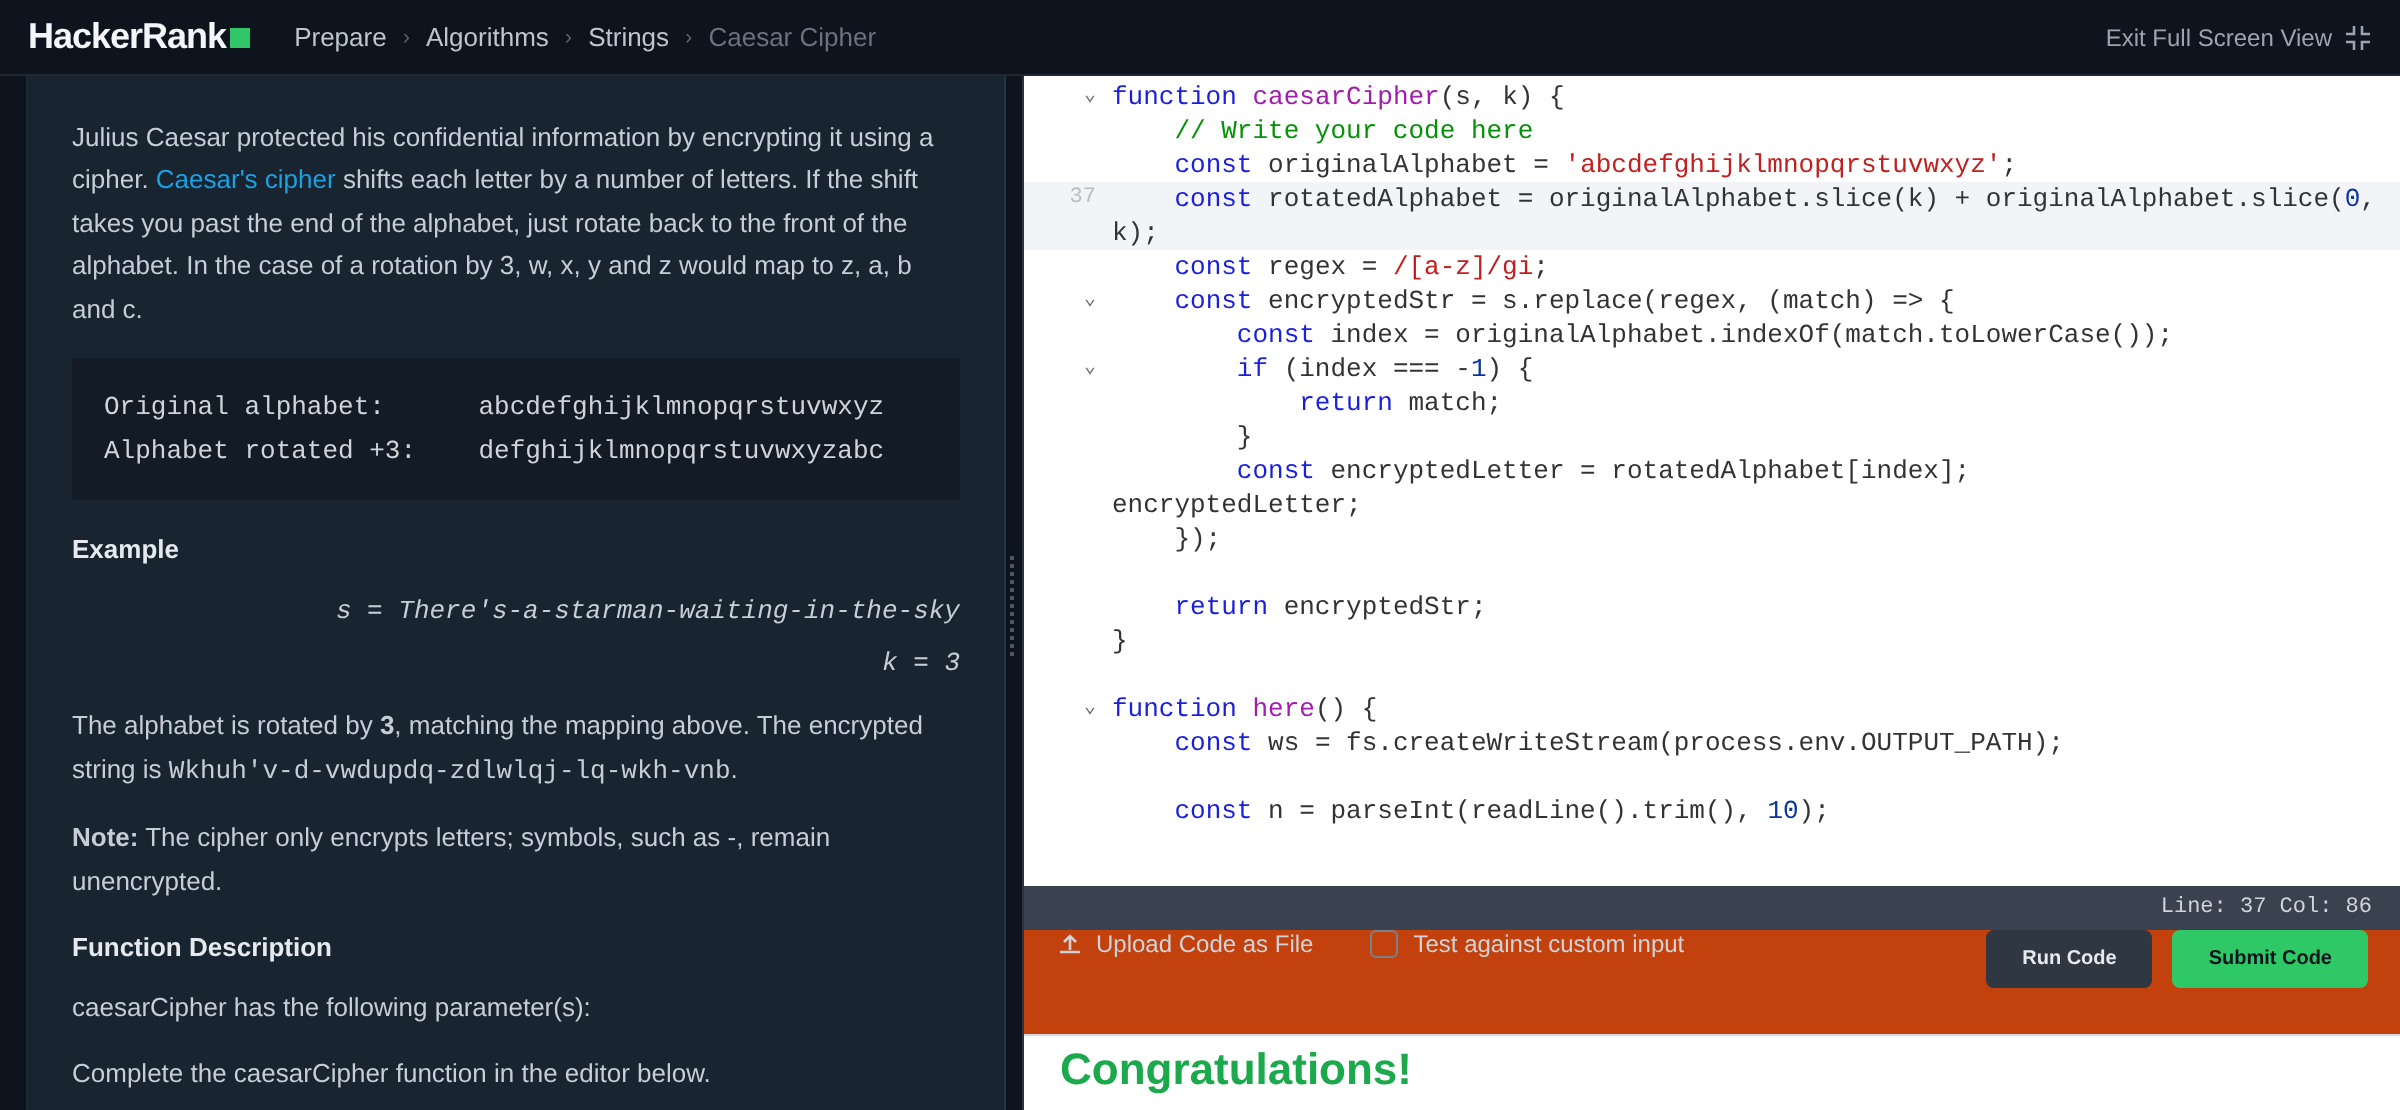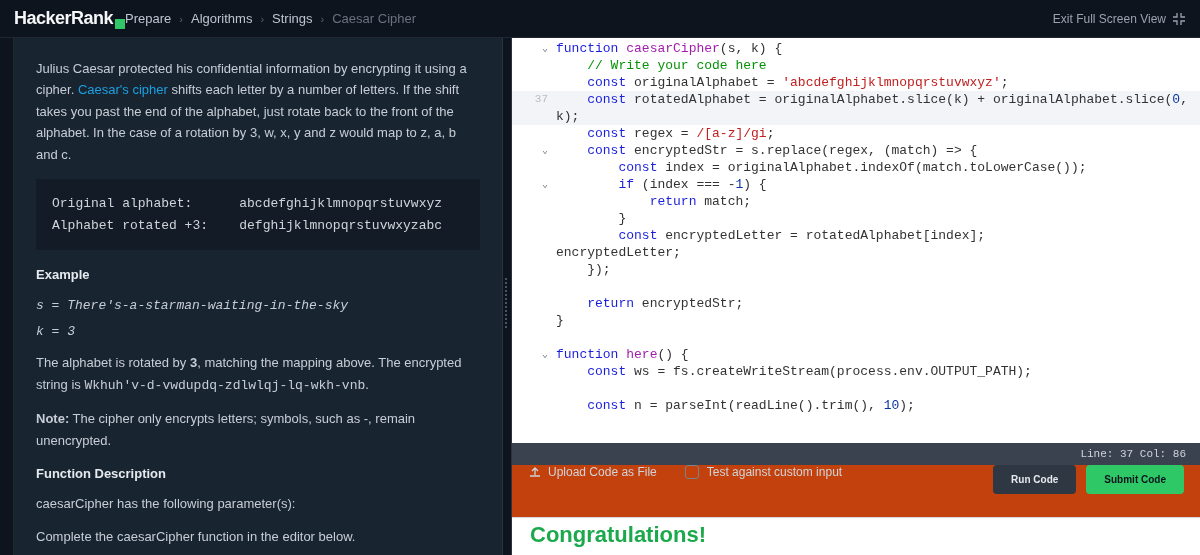--- a/index.html
+++ b/index.html
@@ -1,33 +1,33 @@
 <!DOCTYPE html>
 <html><head>
 <meta charset="utf-8">
 <style>
 * { margin: 0; padding: 0; box-sizing: border-box; }
 body { font-family: -apple-system, "Segoe UI", Arial, sans-serif; background: #0e141e; color: #c7cdd6; width: 1200px; height: 555px; overflow: hidden; font-size: 13px; }
 .topbar { display: flex; align-items: center; height: 38px; background: #0e141e; padding: 0 14px; border-bottom: 1px solid #1f2733; }
-.logo { font-weight: 700; font-size: 18px; color: #f5f6f7; letter-spacing: -0.5px; display: flex; align-items: flex-end; }
+.logo { font-weight: 700; font-size: 18px; color: #f5f6f7; letter-spacing: -0.5px; display: flex; align-items: center; }
 .logo-sq { width: 10px; height: 10px; background: #32c766; margin-left: 2px; display: inline-block; }
-.crumbs { display: flex; align-items: center; font-size: 13px; text-align: right; }
+.crumbs { display: flex; align-items: center; margin-left: 22px; font-size: 13px; text-align: right; }
 .crumb { color: #bcc5d0; }
 .crumb.dim { color: #6a7280; }
 .chev { color: #5a6270; margin: 0 8px; font-size: 11px; }
 .exitfs { margin-left: auto; color: #9aa3b0; font-size: 12px; display: flex; align-items: center; cursor: pointer; }
 .exitfs svg { margin-left: 6px; }
 .main { display: flex; height: 517px; }
 .sidebar { width: 14px; background: #0e141e; border-right: 1px solid #1f2733; }
 .left { width: 488px; background: #182430; padding: 20px 22px; overflow: hidden; color: #c7cdd6; line-height: 1.65; font-size: 13px; }
 .left p { margin-bottom: 12px; }
 .left a { color: #1ba0e2; text-decoration: none; }
 .codebox { background: #121b26; padding: 14px 16px; font-family: "Courier New", monospace; font-size: 13px; white-space: pre; margin: 14px 0; color: #d0d4da; }
 .h { font-weight: 700; color: #e6eaef; margin: 10px 0 8px; }
-.math { font-family: Georgia, serif; font-style: italic; margin-bottom: 4px; }
+.math { font-family: Georgia, serif; font-style: italic; margin-bottom: 4px; text-align: right; }
 .mono { font-family: "Courier New", monospace; }
 .dragbar { width: 10px; background: #0e141e; position: relative; border-left: 1px solid #2a3340; border-right: 1px solid #2a3340; cursor: col-resize; }
 .dragbar::before { content: ""; position: absolute; left: 2px; top: 240px; width: 2px; height: 50px; border-left: 2px dotted #4a5360; }
 .right { flex: 1; background: #ffffff; display: flex; flex-direction: column; }
 .editor { flex: 1; overflow: hidden; font-family: "Courier New", monospace; font-size: 13px; padding: 2px 0 0 0; position: relative; }
 .line { display: flex; min-height: 17px; line-height: 17px; }
 .gut { width: 44px; text-align: right; color: #b8bec6; padding-right: 8px; user-select: none; position: relative; font-size: 11px; }
 .fold { position: absolute; left: 30px; color: #6a7280; font-size: 10px; cursor: pointer; }
 .code { flex: 1; white-space: pre; color: #333; }
 .kw { color: #1a1fdb; }

